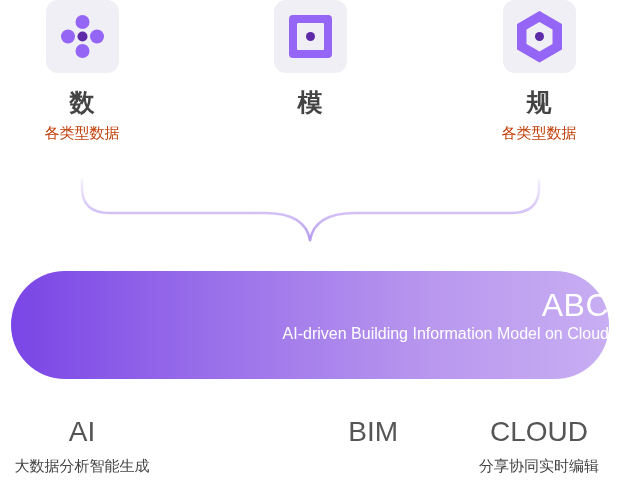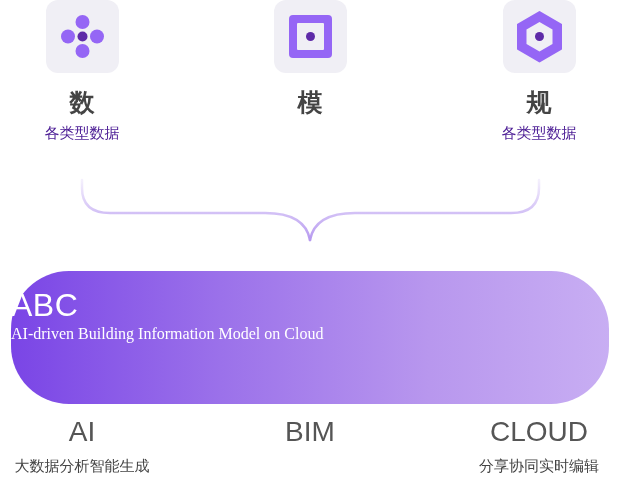--- a/index.html
+++ b/index.html
@@ -36,81 +36,80 @@
       margin-top: 14px;
       font-size: 25px;
       line-height: 30px;
       color: #444444;
       font-weight: bold;
     }
     .pillar .sub {
       margin-top: 6px;
       font-size: 15px;
       line-height: 20px;
-      color: #4c1d95;
+      color: #c2410c;
     }
     #p1 { left: 2px; }
     #p2 { left: 230px; }
     #p3 { left: 459px; }
 
     .brace {
       position: absolute;
       left: 0;
       top: 170px;
     }
 
     .pill {
       position: absolute;
       left: 11px;
       top: 271px;
       width: 598px;
-      height: 133px;
+      height: 108px;
       border-radius: 58px;
       background: linear-gradient(90deg, #7a45e6 0%, #9b71ea 35%, #b897ee 70%, #c8aef3 100%);
       color: #ffffff;
-      text-align: left;
+      text-align: right;
     }
     .pill .title {
       margin-top: 16px;
       font-size: 32px;
       line-height: 36px;
       letter-spacing: 0.5px;
     }
     .pill .zh {
       font-size: 16px;
       line-height: 20px;
       margin-top: 1px;
       letter-spacing: 1px;
     }
     .pill .en {
       font-size: 16px;
       line-height: 20px;
       margin-top: 1px;
-      font-family: Liberation Serif, serif;
     }
 
     .feature {
       position: absolute;
       top: 415px;
       width: 200px;
       text-align: center;
     }
     .feature .name {
       font-size: 28px;
       line-height: 34px;
       color: #555555;
     }
     .feature .desc {
       margin-top: 7px;
       font-size: 15px;
       line-height: 20px;
       color: #444444;
     }
     #f1 { left: -18px; }
-    #f2 { left: 210px; }
+    #f2 { left: 198px; text-align: right; }
     #f3 { left: 439px; }
   </style>
 </head>
 <body>
 
 <div class="pillar" id="p1">
   <div class="tile">
     <svg width="73" height="73" viewBox="0 0 73 73">
       <circle cx="36.5" cy="22" r="7" fill="#9566f5"></circle>
       <circle cx="36.5" cy="51" r="7" fill="#9566f5"></circle>

